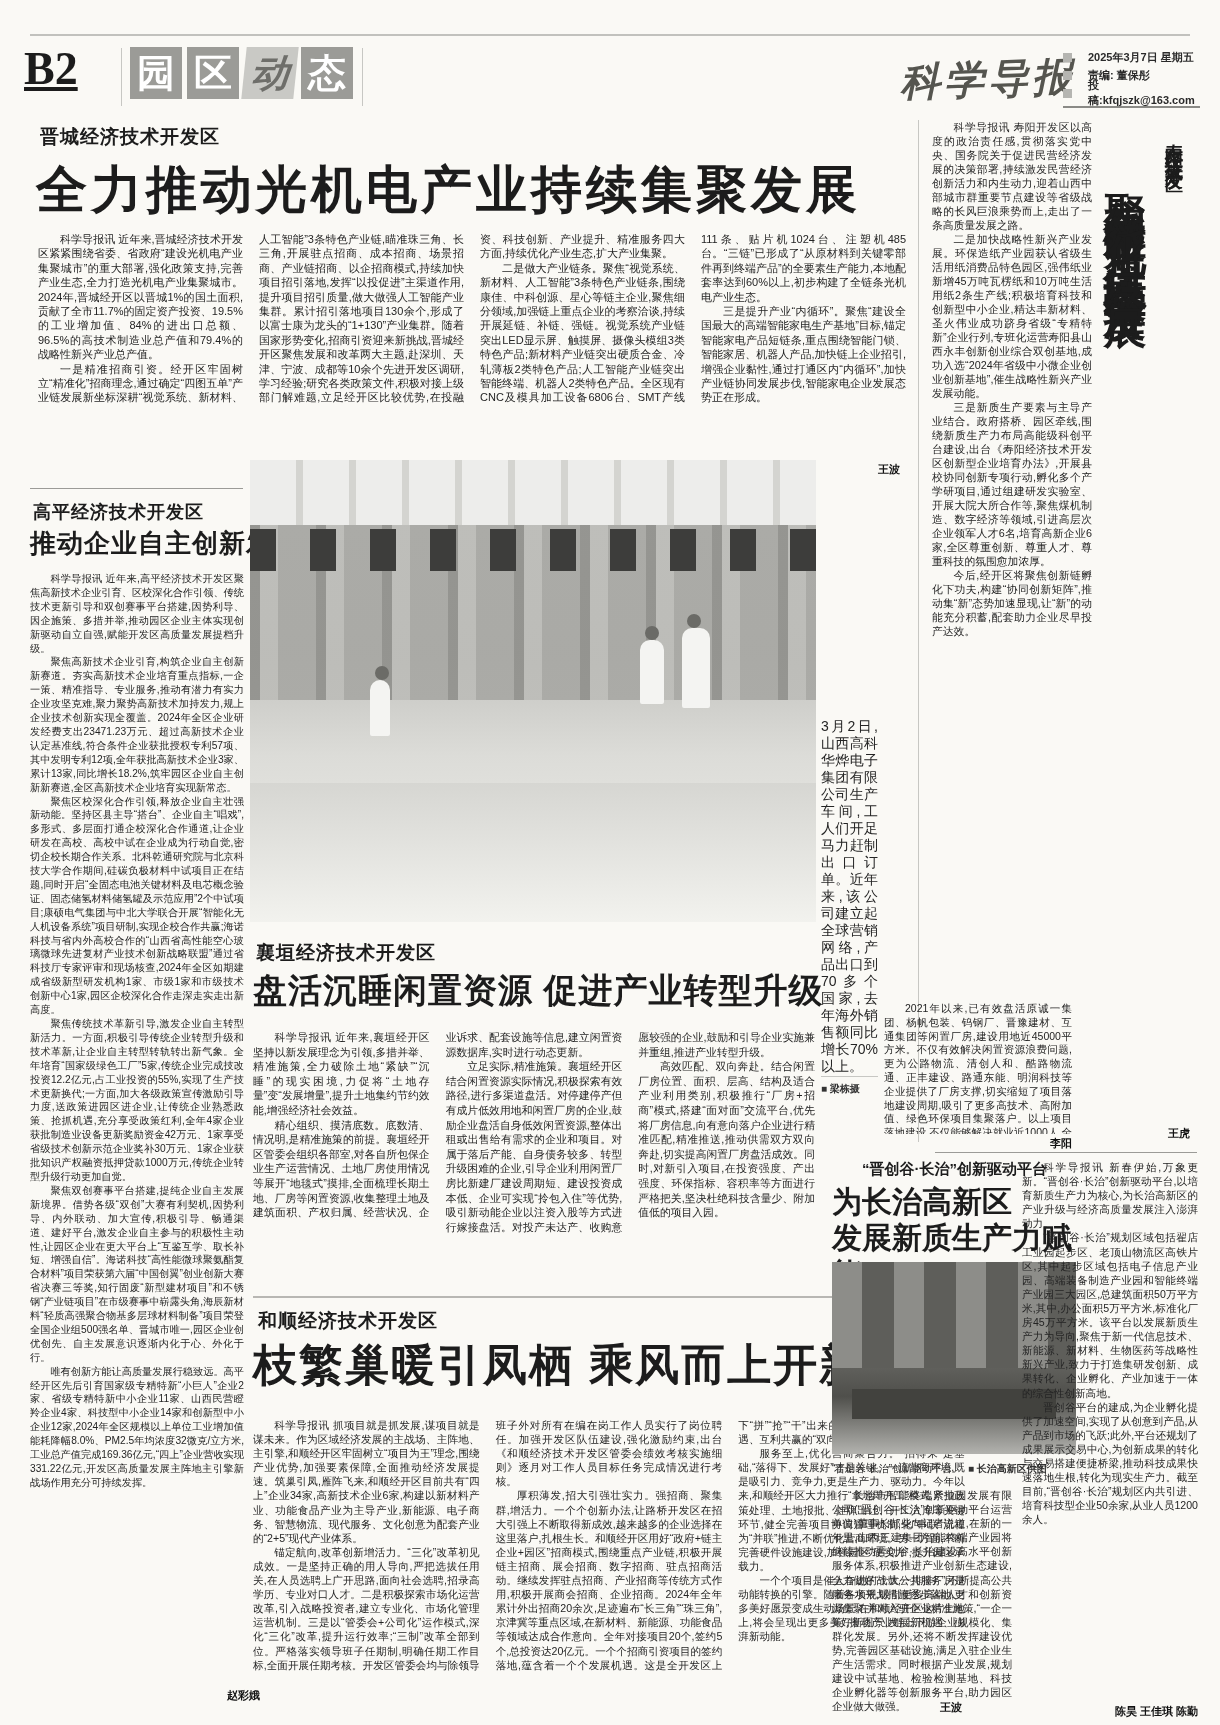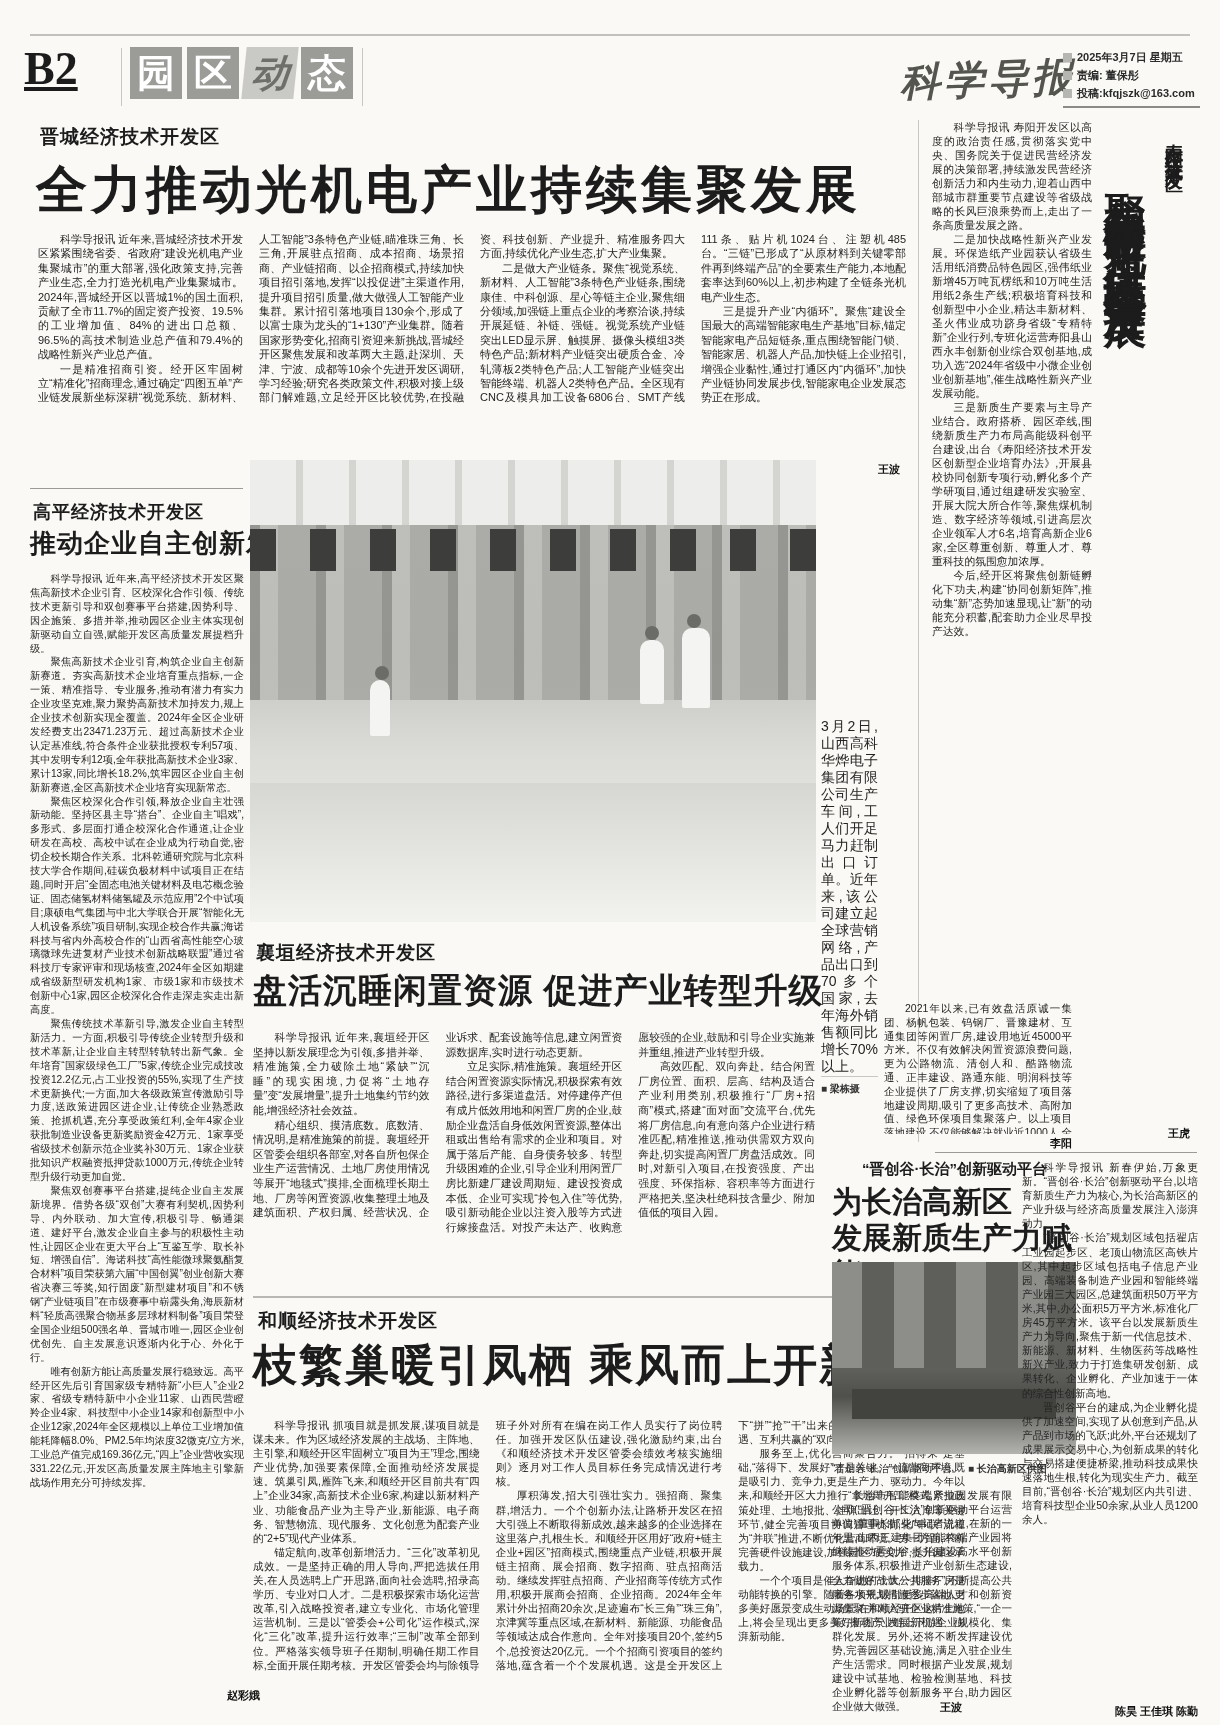--- a/index.html
+++ b/index.html
@@ -17,21 +17,21 @@
   .cols3{column-count:3;column-gap:16px;}
   .byline{font-weight:bold;font-size:11px;text-align:right;color:#111;}
   .vert{writing-mode:vertical-rl;}
   
   .edition{font-family:"Liberation Serif",serif;font-weight:bold;font-size:46px;}
   .secbox{width:52px;height:52px;background:#9b9b97;color:#fff;display:flex;align-items:center;justify-content:center;
           font-family:"Liberation Serif",serif;font-weight:bold;font-size:38px;}
   .secbox.alt{background:#c9c9c5;color:#6e6e6a;font-style:italic;transform:skewX(-6deg);}
   .masthead{font-family:"Liberation Serif",serif;font-style:italic;font-weight:bold;font-size:40px;color:#55554f;
             letter-spacing:4px;transform:rotate(-2deg);}
-  .inforow{display:flex;align-items:center;gap:5px;font-size:11px;font-weight:bold;color:#2a2a2a;height:18px;}
+  .inforow{display:flex;align-items:center;gap:16px;font-size:11px;font-weight:bold;color:#2a2a2a;height:18px;}
   .sq{width:9px;height:9px;background:#b5b5b1;flex:0 0 auto;}
   
   .photo{overflow:hidden;background:linear-gradient(180deg,#e4e4e0 0%,#cfcfcb 14%,#c3c3bf 42%,#dcdcd8 64%,#efefeb 100%);}
   .ph-ceiling{position:absolute;left:0;top:0;width:100%;height:14%;
       background:repeating-linear-gradient(90deg,#ededeb 0 46px,#d4d4d0 46px 53px);}
   .ph-machines{position:absolute;left:0;top:14%;width:100%;height:38%;opacity:.9;
       background:repeating-linear-gradient(90deg,#8f8f8b 0 10px,#bcbcb8 10px 28px,#a7a7a3 28px 66px);}
   .ph-screens{position:absolute;left:0;top:15%;width:100%;height:9%;
       background:repeating-linear-gradient(90deg,#3d3d3b 0 26px,transparent 26px 60px);}
   .ph-floor{position:absolute;left:0;bottom:0;width:100%;height:30%;

